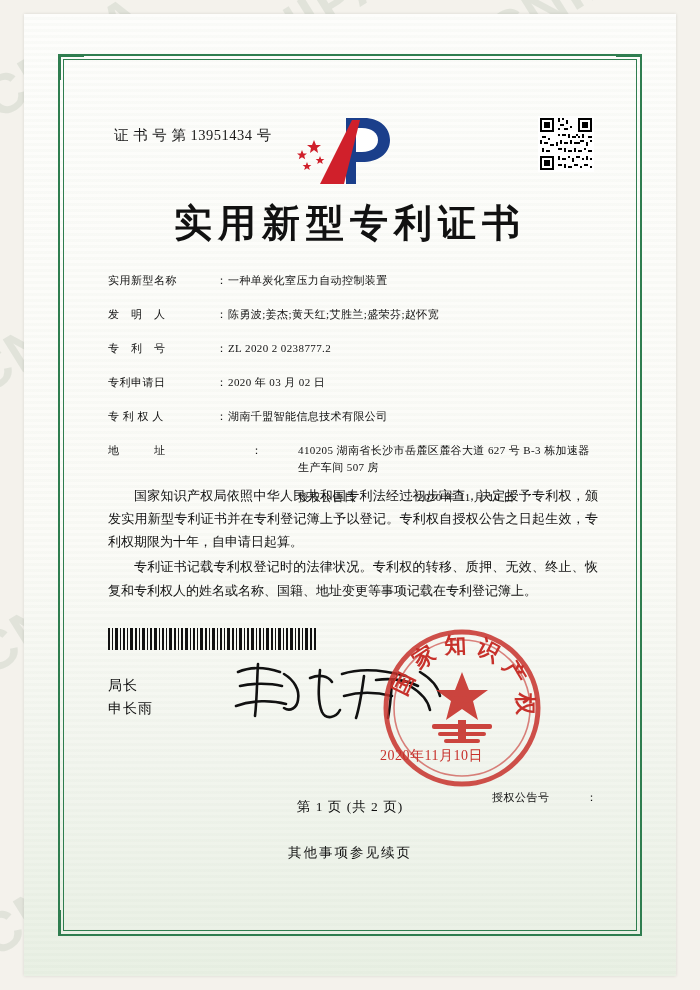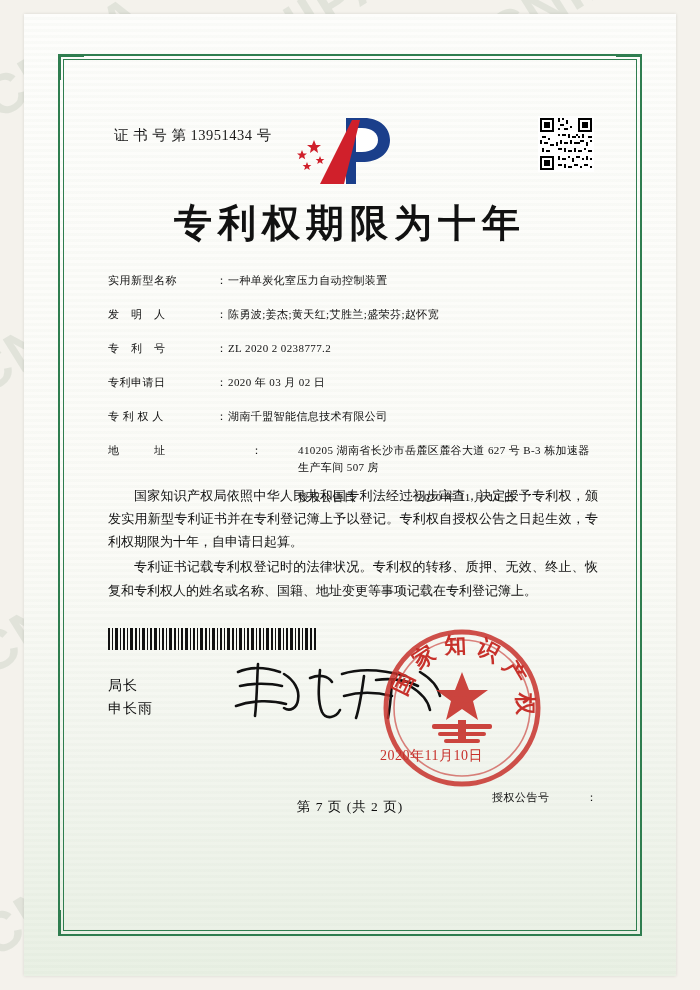--- a/index.html
+++ b/index.html
@@ -388,21 +388,21 @@
 
         <g fill="#d0202b">
           <polygon points="24,26 26,31 31,31 27,34 28,39 24,36 20,39 21,34 17,31 22,31"></polygon>
           <polygon points="12,36 13.4,39.5 17,39.5 14.2,41.8 15.2,45.3 12,43.2 8.8,45.3 9.8,41.8 7,39.5 10.6,39.5"></polygon>
           <polygon points="17,48 18.2,51 21.4,51 18.9,53 19.8,56 17,54.2 14.2,56 15.1,53 12.6,51 15.8,51"></polygon>
           <polygon points="30,42 31.2,45 34.4,45 31.9,47 32.8,50 30,48.2 27.2,50 28.1,47 25.6,45 28.8,45"></polygon>
         </g>
       </svg>
     </div>
 
-    <div class="main-title">专利权期限为十年</div>
+    <div class="main-title">实用新型专利证书</div>
 
     <div class="fields">
 
       <div class="row">
         <div class="label">实用新型名称</div>
         <div class="colon">：</div>
         <div class="value">一种单炭化室压力自动控制装置</div>
       </div>
 
       <div class="row">
@@ -561,16 +561,17 @@
         <defs>
           <path id="sealArc" d="M 84,84 m -56,0 a 56,56 0 1,1 112,0"></path>
         </defs>
         <text font-family="'Liberation Serif', serif" font-size="22" font-weight="bold" fill="#c7312b" letter-spacing="8">
           <textPath href="#sealArc" startOffset="6%">国家知识产权局</textPath>
         </text>
       </svg>
     </div>
     <div class="seal-date">2020年11月10日</div>
 
-    <div class="page-num">第 7 页 (共 2 页)</div>
+    <div class="page-num">第 1 页 (共 2 页)</div>
+    <div class="footer-note">其他事项参见续页</div>
 
   </div>
 </div>
 
 </body></html>

